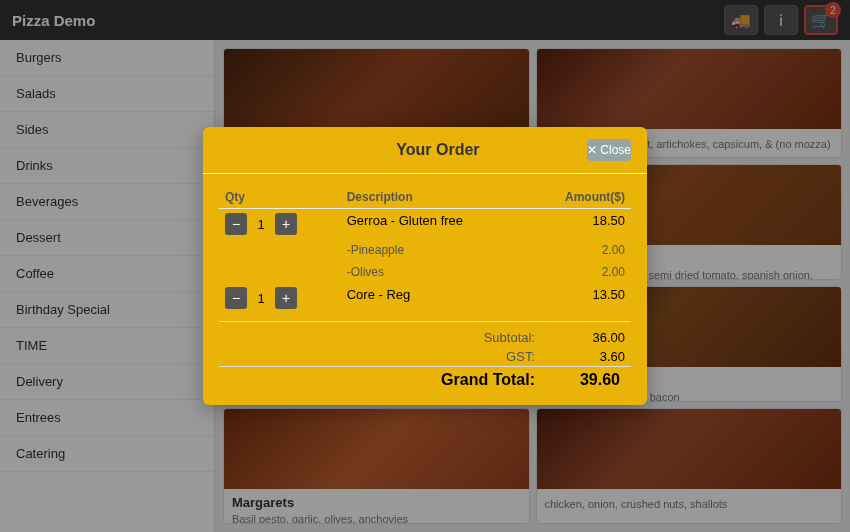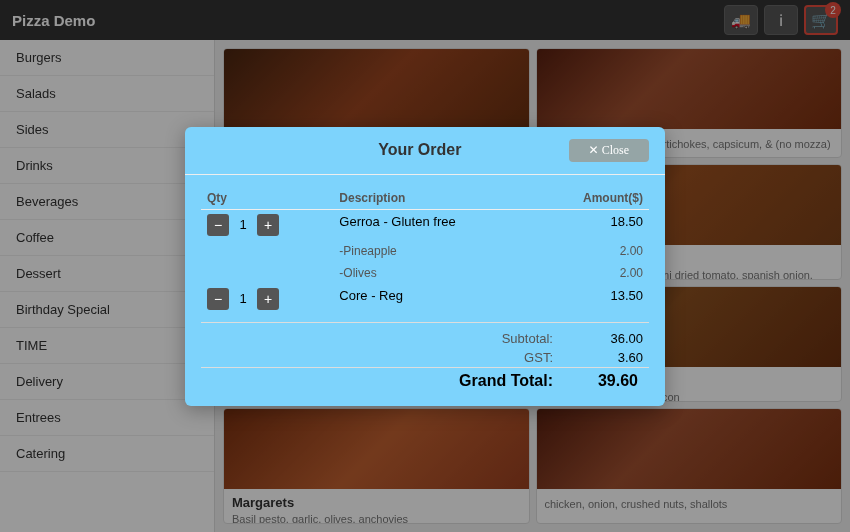--- a/index.html
+++ b/index.html
@@ -93,43 +93,43 @@
       top: 0; left: 0; right: 0; bottom: 0;
       background: rgba(0,0,0,0.4);
       display: flex;
       align-items: center;
       justify-content: center;
       z-index: 100;
     }
 
     
     .modal {
-      background: #7dd3fc;
+      background: #eab308;
       border-radius: 6px;
-      width: 480px;
+      width: 444px;
       box-shadow: 0 4px 20px rgba(0,0,0,0.3);
       overflow: hidden;
     }
     .modal-header {
       display: flex;
       align-items: center;
       justify-content: space-between;
       padding: 12px 16px;
       border-bottom: 1px solid #eee;
     }
     .modal-title { font-size: 16px; font-weight: bold; color: #333; text-align: center; flex: 1; }
     .close-btn {
       background: #95a5a6;
       color: #fff;
       border: none;
       border-radius: 4px;
-      padding: 4px 20px;
+      padding: 4px 0;
       cursor: pointer;
       font-size: 12px;
-      display: flex; align-items: center; gap: 4px; font-family: Liberation Serif, serif;
+      display: flex; align-items: center; gap: 4px;
     }
     .modal-body { padding: 12px 16px; }
 
     
     .order-table { width: 100%; border-collapse: collapse; }
     .order-table th {
       text-align: left;
       font-size: 12px;
       color: #555;
       padding: 4px 6px;
@@ -202,22 +202,22 @@
 </div>
 
 <div class="layout">
 
   <div class="sidebar">
       <div class="sidebar-item">Burgers</div>
       <div class="sidebar-item">Salads</div>
       <div class="sidebar-item">Sides</div>
       <div class="sidebar-item">Drinks</div>
       <div class="sidebar-item">Beverages</div>
+      <div class="sidebar-item">Dessert</div>
       <div class="sidebar-item">Coffee</div>
-      <div class="sidebar-item">Dessert</div>
       <div class="sidebar-item">Birthday Special</div>
       <div class="sidebar-item">TIME</div>
       <div class="sidebar-item">Delivery</div>
       <div class="sidebar-item">Entrees</div>
       <div class="sidebar-item">Catering</div>
     </div>
 
   <div class="main-content">
 
     <div class="pizza-card">

